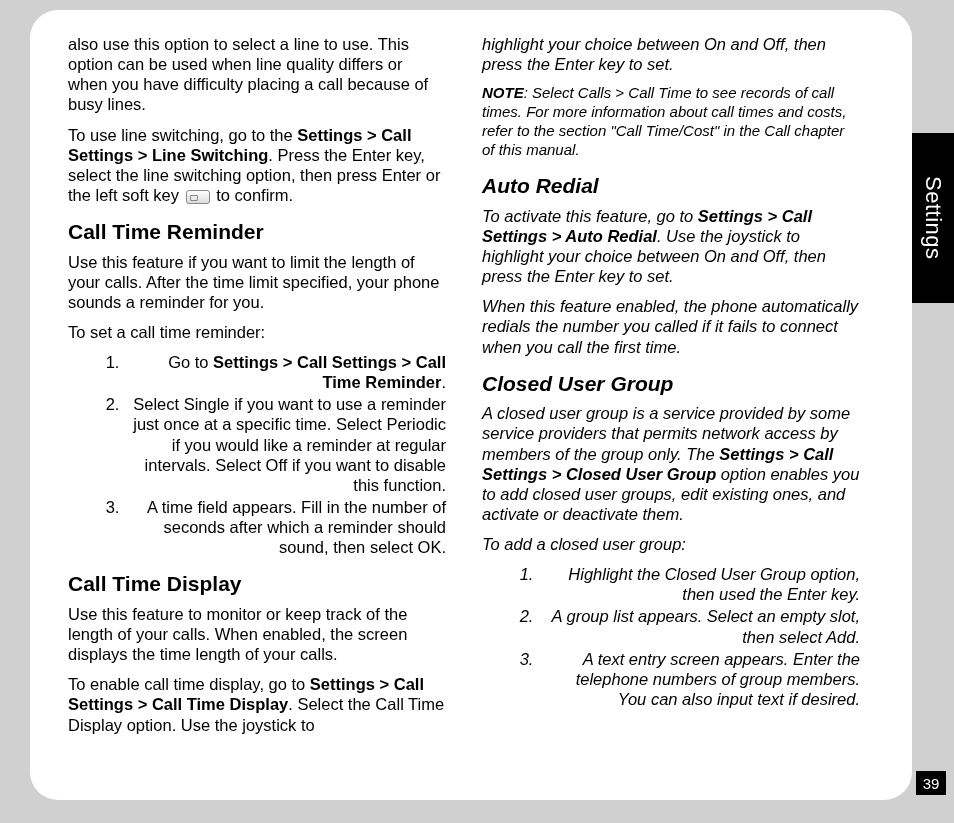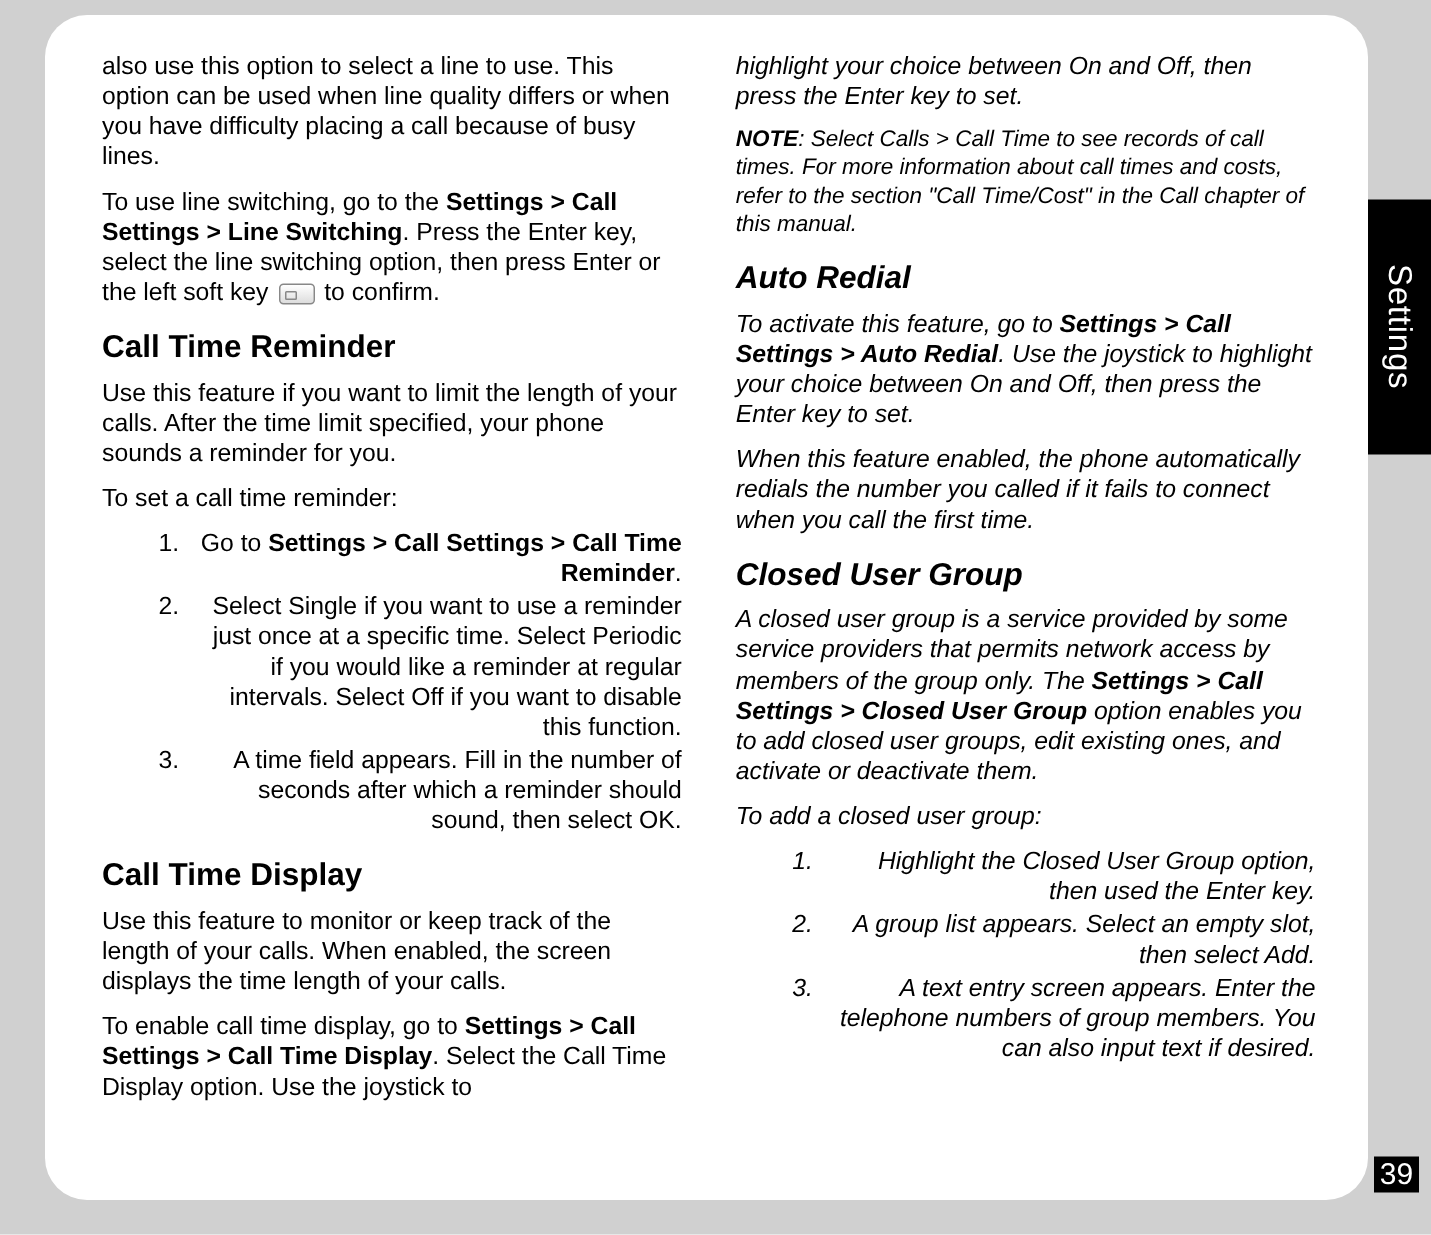--- a/index.html
+++ b/index.html
@@ -12,21 +12,21 @@
       font-family: Arial, Helvetica, sans-serif;
       width: 954px;
       height: 823px;
       position: relative;
       overflow: hidden;
     }
     .page-container {
       background: white;
       border-radius: 28px;
       margin: 10px 42px 28px 30px;
-      padding: 24px 35px 28px 38px;
+      padding: 24px 52px 28px 38px;
       height: 790px;
       position: relative;
     }
     .tab {
       position: absolute;
       right: 0;
       top: 133px;
       width: 42px;
       height: 170px;
       background: #000;
@@ -112,21 +112,21 @@
       border-radius: 1px;
     }
     .page-num {
       position: absolute;
       bottom: 28px;
       right: 8px;
       width: 30px;
       height: 24px;
       background: #000;
       color: #fff;
-      font-size: 20px;
+      font-size: 15px;
       display: flex;
       align-items: center;
       justify-content: center;
     }
   </style>
 </head>
 <body>
 
 <div class="tab">
   <span class="tab-label">Settings</span>

